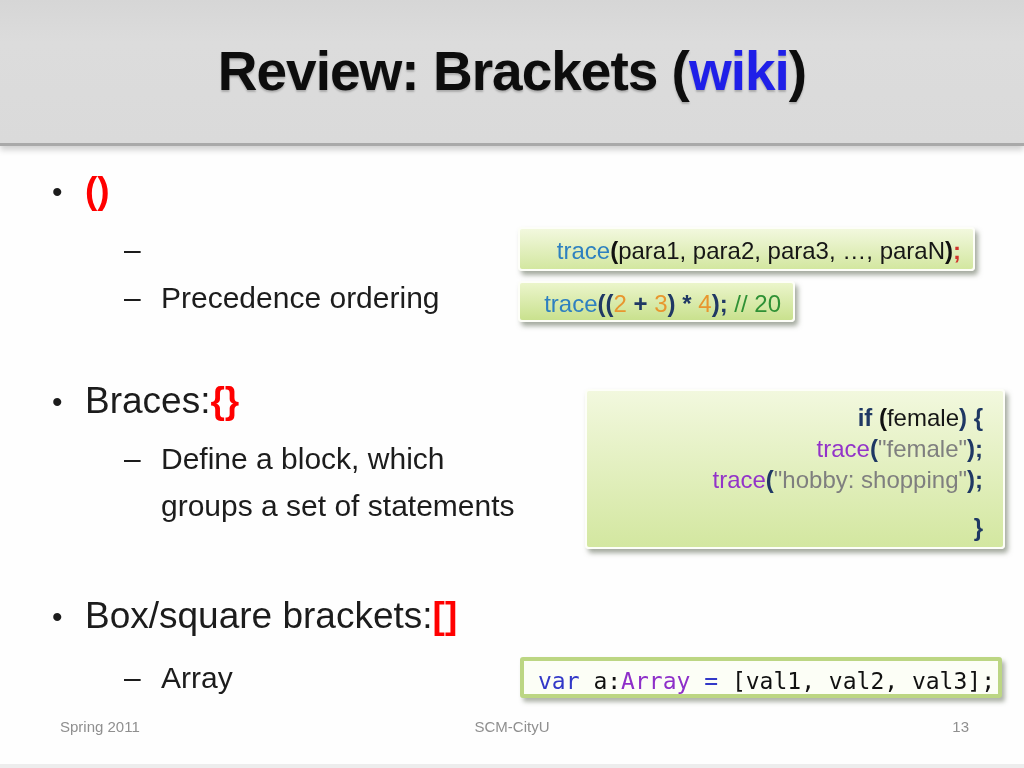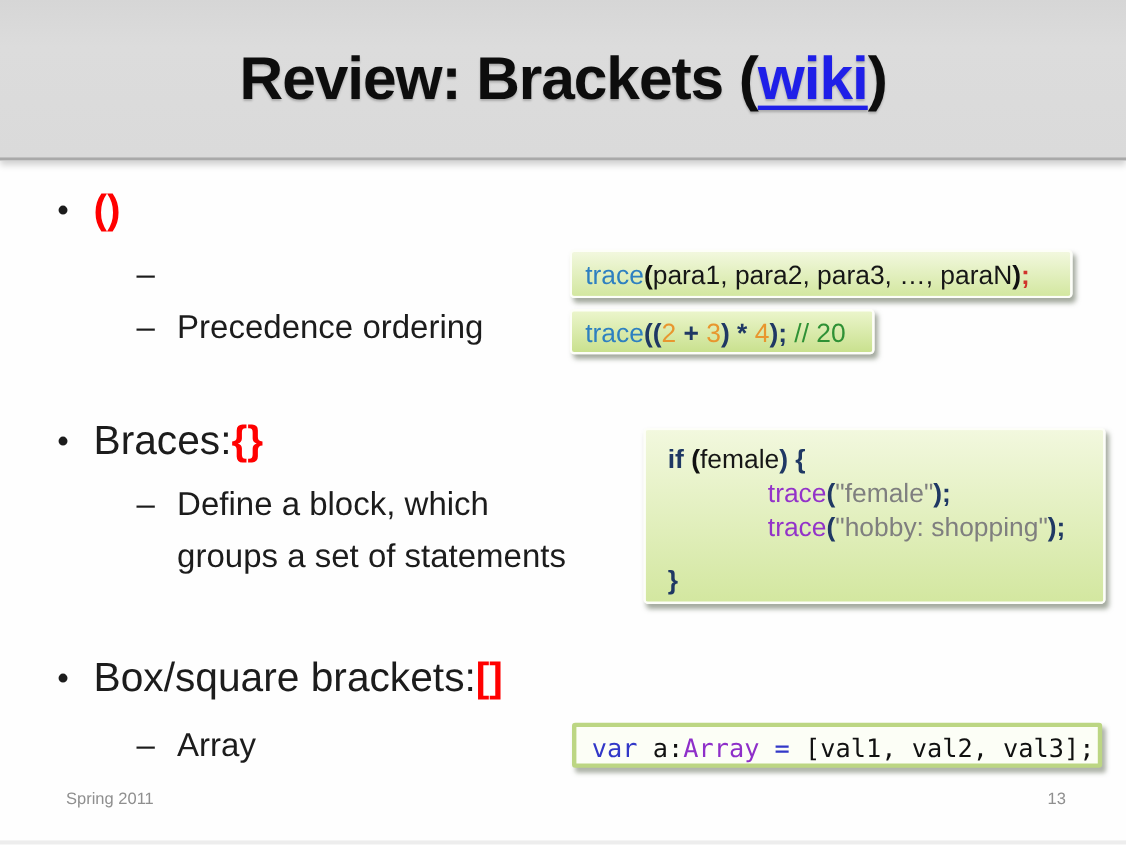--- a/index.html
+++ b/index.html
@@ -18,35 +18,35 @@
     position:absolute; left:0; top:0; width:1024px; height:143px;
     background:linear-gradient(#D6D6D6, #DCDCDC 30%, #DADADA);
     border-bottom:3px solid #A9A9A9;
     box-shadow:0 4px 6px rgba(0,0,0,0.18);
   }
   .titlebar h1{
     margin:0; text-align:center; font-size:55px; font-weight:700; color:#0D0D0D;
     line-height:143px; letter-spacing:-1px;
     text-shadow:0 2px 2px rgba(0,0,0,0.22);
   }
-  .title-link{ color:var(--link-blue); text-decoration:underline; text-decoration-thickness:4px; text-underline-offset:6px; cursor:pointer;}
+  .title-link{ color:var(--link-blue); text-decoration-thickness:4px; text-underline-offset:6px; cursor:pointer;}
   
   .l1{ position:absolute; left:52px; display:flex; font-size:37px; color:#1C1C1C; }
   .l1 .dot{ width:33px; font-size:30px; line-height:44px; }
   .l1 .sym{ color:var(--red); font-weight:700; }
   .l2{ position:absolute; left:124px; display:flex; font-size:30px; color:#1C1C1C; }
   .l2 .dash{ width:37px; }
   .l2.cont{ padding-left:37px; }
   
   .code-box{
     position:absolute; box-sizing:border-box;
     border:2px solid #FDFEF8; border-radius:4px;
     background:linear-gradient(#F2F8DE, #D3E7A0);
     box-shadow:3px 4px 5px rgba(90,100,80,0.55);
-    font-size:24px; color:var(--text);
+    font-size:24px; color:var(--text);text-align:right;
   }
   .code-box .code-line{ white-space:pre; line-height:31px; }
   .code-box .code-line.indent{ padding-left:91px; }
   .code-box .code-line.spacer{ height:17px; }
   #box-trace-params{ left:518px; top:227px; width:457px; height:44px; padding:6px 12px; }
   #box-trace-expr{ left:518px; top:281px; width:277px; height:41px; padding:5px 12px;
                    background:linear-gradient(#EBF5CB, #C9E18E); }
   #box-if-block{ left:585px; top:389px; width:420px; height:160px; padding:11px 20px; }
   #box-array-decl{
     left:510px; top:657px; width:482px; height:41px; padding:5px 14px;
@@ -130,16 +130,17 @@
       <div class="code-line indent"><span class="tk-fn">trace</span><span class="tk-navy">(</span><span class="tk-str">"female"</span><span class="tk-navy">);</span></div>
       <div class="code-line indent"><span class="tk-fn">trace</span><span class="tk-navy">(</span><span class="tk-str">"hobby: shopping"</span><span class="tk-navy">);</span></div>
       <div class="code-line spacer"></div>
       <div class="code-line"><span class="tk-navy">}</span></div>
     </div>
   <div id="box-array-decl" class="code-box">
       <div class="code-line"><span class="tk-mkw">var</span><span class="tk-mplain"> a:</span><span class="tk-mtype">Array</span><span class="tk-mplain"> </span><span class="tk-mkw">=</span><span class="tk-mplain"> [val1, val2, val3];</span></div>
     </div>
 
   <div class="footer-item footer-left">Spring 2011</div>
+  <div class="footer-item footer-center">SCM-CityU</div>
   <div class="footer-item footer-right">13</div>
   <div class="bottom-edge"></div>
 
 </div>
 
 </body></html>

